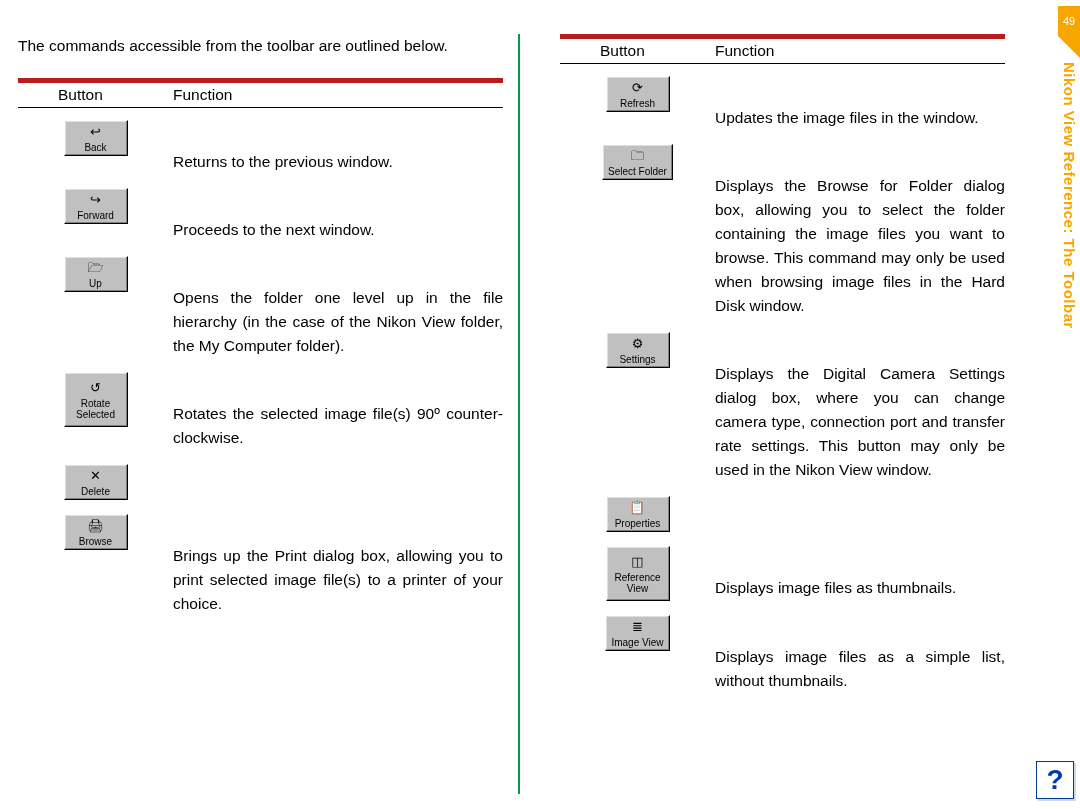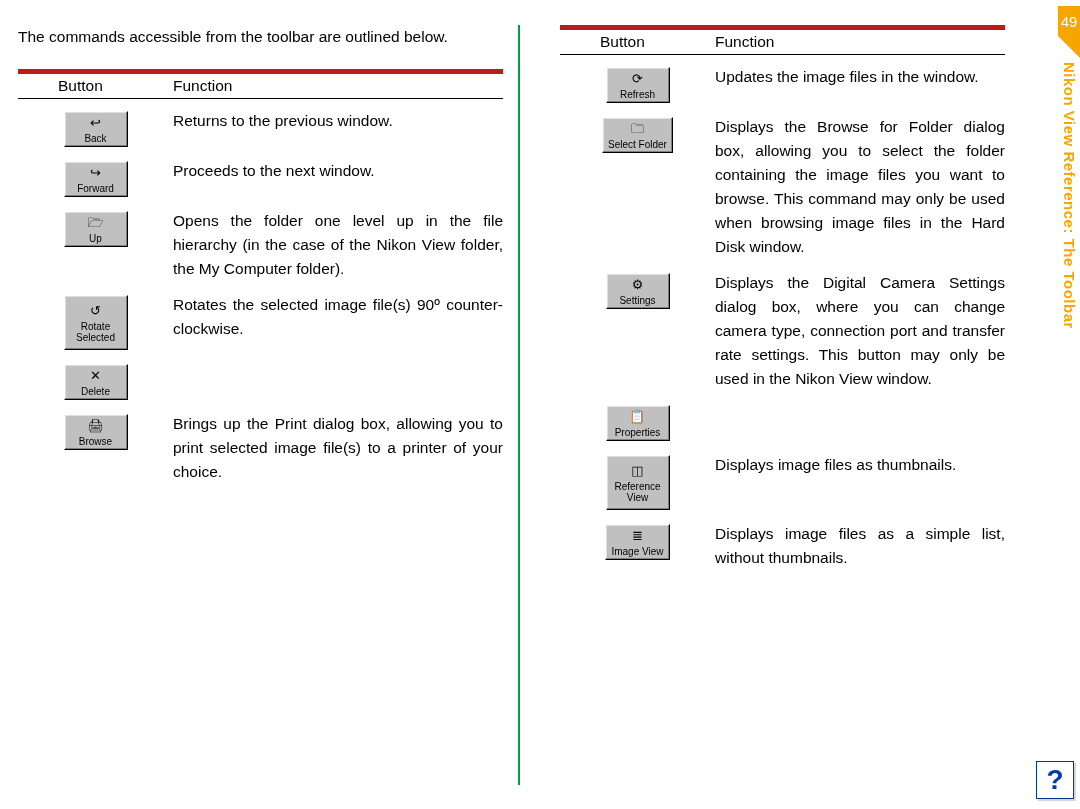--- a/index.html
+++ b/index.html
@@ -9,21 +9,21 @@
     height: 809px;
     font-family: "Gill Sans", "Gill Sans MT", "Segoe UI", Arial, sans-serif;
     font-size: 15.5px;
     color: #000;
     background: #fff;
     position: relative;
   }
   .page {
     display: flex;
     height: 760px;
-    padding: 25px 18px 0 18px;
+    padding: 34px 18px 0 18px;
     box-sizing: border-box;
   }
   .col {
     width: 500px;
     padding-right: 15px;
     box-sizing: border-box;
   }
   .col-left { }
   .col-right { padding-left: 40px; }
   .divider-v {
@@ -62,20 +62,21 @@
     display: flex;
     justify-content: center;
     align-items: flex-start;
     padding-top: 2px;
     box-sizing: border-box;
   }
   .cell-func {
     flex: 1;
     text-align: justify;
     line-height: 1.55;
+    margin-top: 32px;
   }
   .tbtn {
     display: inline-flex;
     flex-direction: column;
     align-items: center;
     justify-content: center;
     background: #c0c0c0;
     border: 1px solid #000;
     border-top-color: #fff;
     border-left-color: #fff;
@@ -98,21 +99,21 @@
 
   
   .side-tab {
     position: absolute;
     right: 0;
     top: 6px;
     width: 22px;
     height: 30px;
     background: #f7a600;
     color: #fff;
-    font-size: 15px;
+    font-size: 11px;
     display: flex;
     align-items: center;
     justify-content: center;
   }
   .side-tri {
     position: absolute;
     right: 0;
     top: 36px;
     width: 0; height: 0;
     border-top: 22px solid #f7a600;

